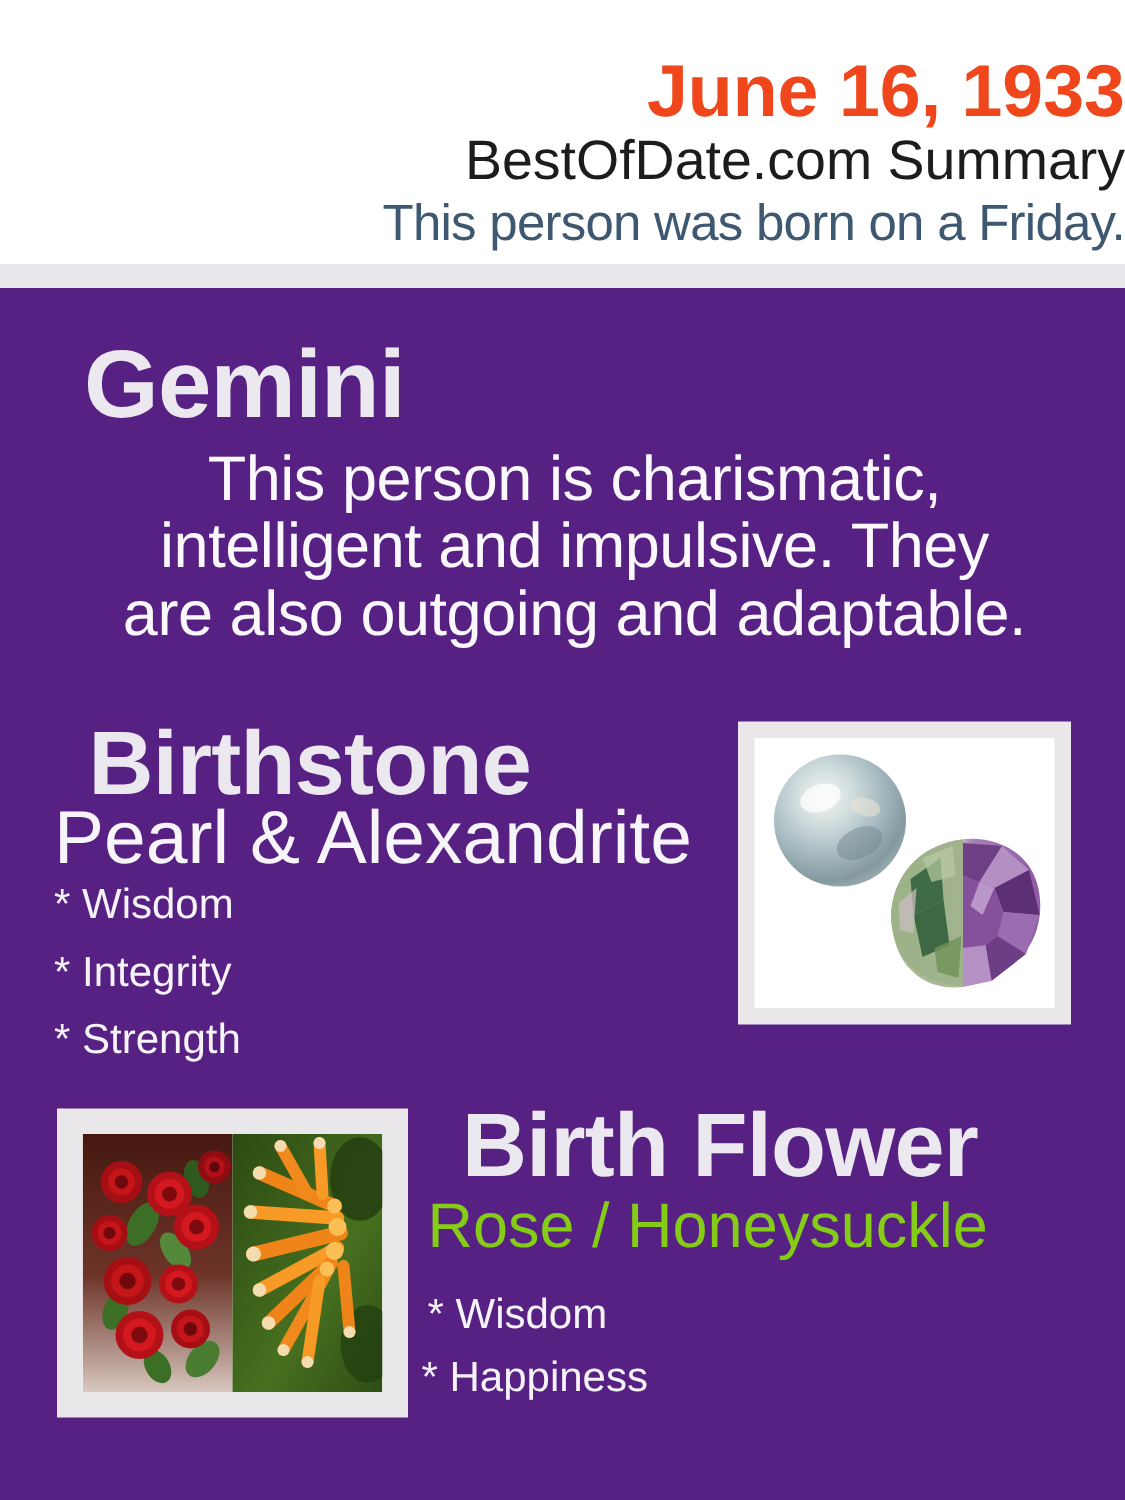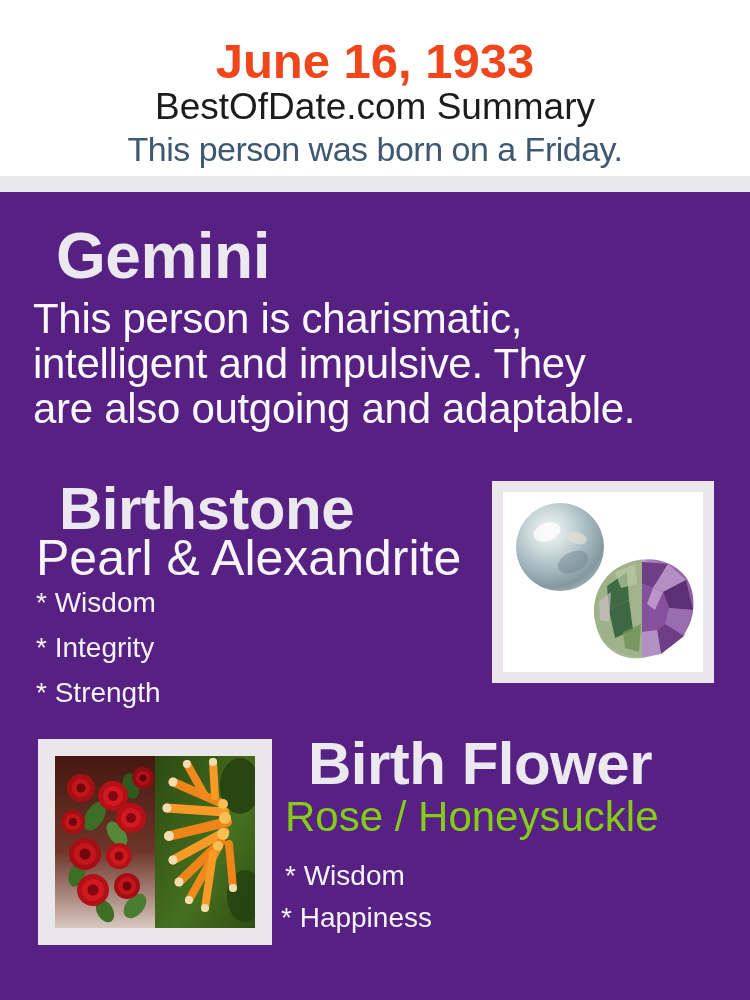--- a/index.html
+++ b/index.html
@@ -6,21 +6,21 @@
   html,body { width:750px; height:1000px; }
   body {
     font-family:"Liberation Sans","DejaVu Sans",sans-serif;
     background:#ffffff; position:relative; overflow:hidden;
   }
   .page { position:absolute; left:0; top:0; width:750px; height:1000px; }
 
   
   .header {
     position:absolute; left:0; top:0; width:684px; height:176px;
-    background:#ffffff; text-align:center;
+    background:#ffffff; text-align:right;
   }
   .date-title {
     position:absolute; left:0; top:34px; width:750px;
     font-size:49px; line-height:54px; font-weight:bold; color:#f0461c;
   }
   .site-summary {
     position:absolute; left:0; top:86px; width:750px;
     font-size:37px; line-height:42px; font-weight:400; color:#1c1c1c;
   }
   .born-line {
@@ -38,21 +38,21 @@
     position:absolute; left:0; top:192px; width:750px; height:808px;
     background:#562183;
   }
   .h-big {
     position:absolute; font-weight:bold; color:#ece8f0;
     font-size:60px; line-height:66px; letter-spacing:-0.5px;margin-left:23px;
   }
   .zodiac-title { left:33px; top:29px; font-size:64px; line-height:70px; }
   .zodiac-desc {
     position:absolute; left:33px; top:104px; width:700px;
-    font-size:42px; line-height:45px; color:#faf8fc; letter-spacing:-0.3px;
+    font-size:42px; line-height:45px; color:#faf8fc; letter-spacing:-0.3px;text-align:center;
   }
   .birthstone-title { left:36px; top:284px; }
   .stone-names {
     position:absolute; left:36px; top:344px;
     font-size:50px; line-height:44px; color:#f7f4fa;
   }
   .trait { position:absolute; font-size:28px; line-height:44px; color:#f5f2f8; }
   .bs-trait-0 { left:36px; top:389px; }
   .bs-trait-1 { left:36px; top:434px; }
   .bs-trait-2 { left:36px; top:479px; }

